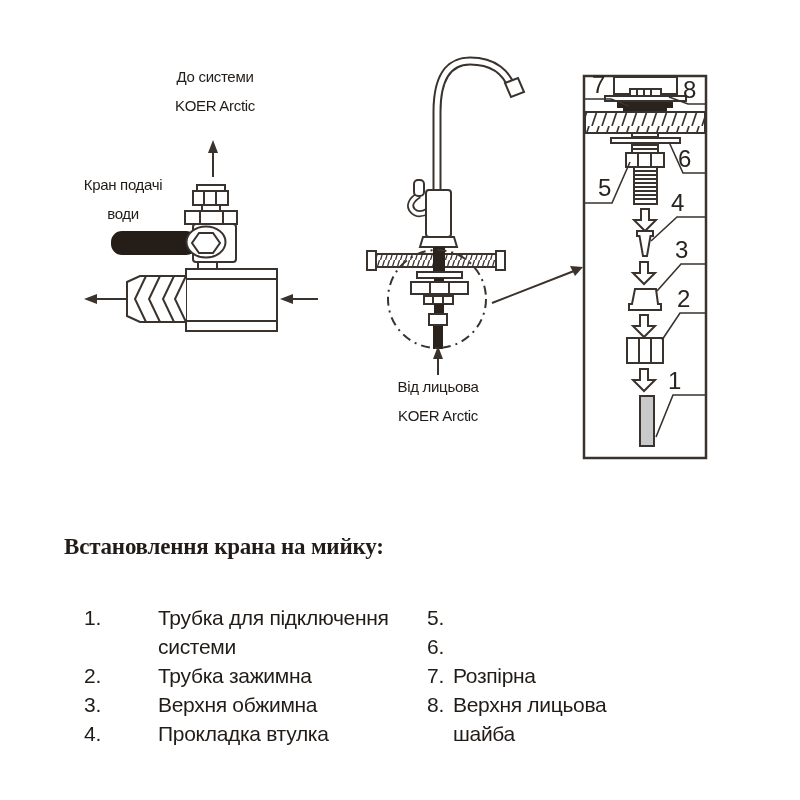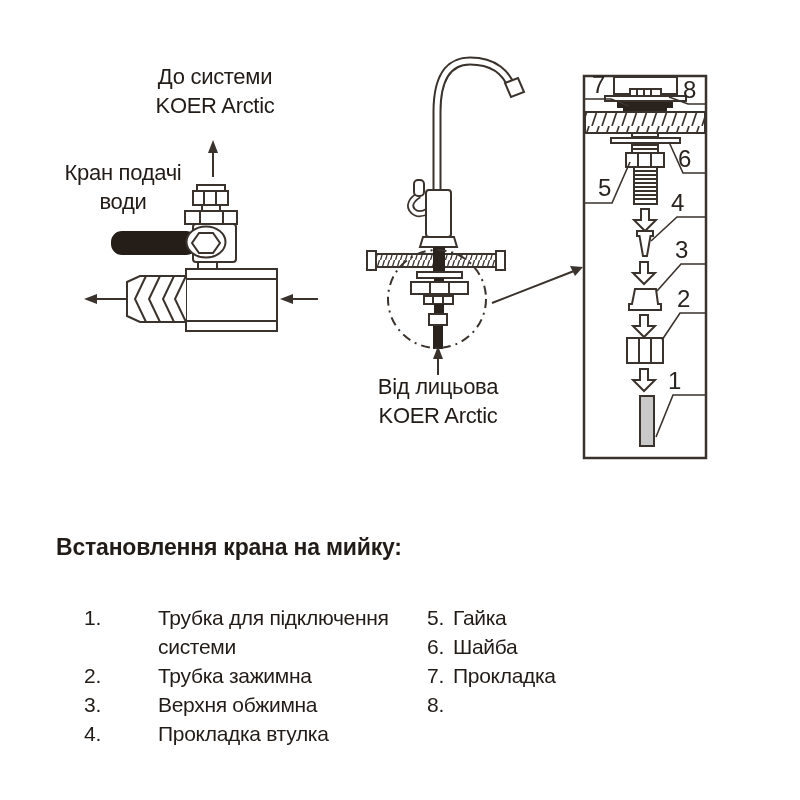--- a/index.html
+++ b/index.html
@@ -2,29 +2,29 @@
 <html><head>
 <meta charset="utf-8">
 <style>
   html,body{margin:0;padding:0;background:#ffffff;}
   .canvas{
     position:relative;width:800px;height:800px;background:#ffffff;overflow:hidden;
     font-family:"Liberation Sans",sans-serif;color:#221c18;
   }
   .canvas svg{position:absolute;left:0;top:0;}
   .lbl{
-    position:absolute;font-size:22px;line-height:29px;text-align:center;
+    position:absolute;font-size:15px;line-height:29px;text-align:center;
     white-space:pre-line;letter-spacing:-0.3px;color:#221c18;
   }
   .pnum{
     position:absolute;font-size:24px;line-height:24px;letter-spacing:-0.3px;color:#2a2420;
   }
   .heading{
-    position:absolute;left:56px;top:534px;font-size:23px;font-weight:bold;
-    letter-spacing:-0.2px;color:#221c18;
+    position:absolute;left:64px;top:534px;font-size:23px;font-weight:bold;
+    letter-spacing:-0.2px;color:#221c18;font-family:Liberation Serif, serif;
   }
   .plist{position:absolute;font-size:21px;line-height:29px;letter-spacing:-0.3px;}
   .plist .li{display:flex;align-items:flex-start;}
   .plist .num{flex:0 0 26px;}
   .plist.left{left:84px;top:603px;}
   .plist.left .txt{width:255px;margin-left:48px;}
   .plist.right{left:427px;top:603px;}
   .plist.right .txt{width:168px;}
 </style>
 </head>
@@ -192,21 +192,21 @@
         <path d="M706,217 H677 L651,241"></path>
         <path d="M706,264 H681 L657,291"></path>
         <path d="M706,313 H680 L662,340"></path>
         <path d="M706,395 H673 L656,437"></path>
       </g>
     </g>
   </svg>
 
   <div class="lbl" style="left:115px;top:62px;width:200px;">До системи
 KOER Arctic</div>
-  <div class="lbl" style="left:38px;top:158px;width:170px;">Кран подачі
+  <div class="lbl" style="left:38px;top:170px;width:170px;">Кран подачі
 води</div>
   <div class="lbl" style="left:343px;top:372px;width:190px;">Від лицьова
 KOER Arctic</div>
 
   <span class="pnum" style="left:592px;top:73px;">7</span>
   <span class="pnum" style="left:683px;top:78px;">8</span>
   <span class="pnum" style="left:678px;top:147px;">6</span>
   <span class="pnum" style="left:598px;top:176px;">5</span>
   <span class="pnum" style="left:671px;top:191px;">4</span>
   <span class="pnum" style="left:675px;top:238px;">3</span>
@@ -230,28 +230,27 @@
     </div>
     <div class="li">
       <span class="num">4.</span>
       <span class="txt">Прокладка втулка</span>
     </div>
   </div>
 
   <div class="plist right">
     <div class="li">
       <span class="num">5.</span>
-      <span class="txt">Гайка</span>
     </div>
     <div class="li">
       <span class="num">6.</span>
-      <span class="txt">Шайба</span>
     </div>
     <div class="li">
       <span class="num">7.</span>
-      <span class="txt">Прокладка</span>
+      <span class="txt">Розпірна</span>
     </div>
     <div class="li">
       <span class="num">8.</span>
+      <span class="txt">Верхня лицьова шайба</span>
     </div>
   </div>
 
 </div>
 
 </body></html>

